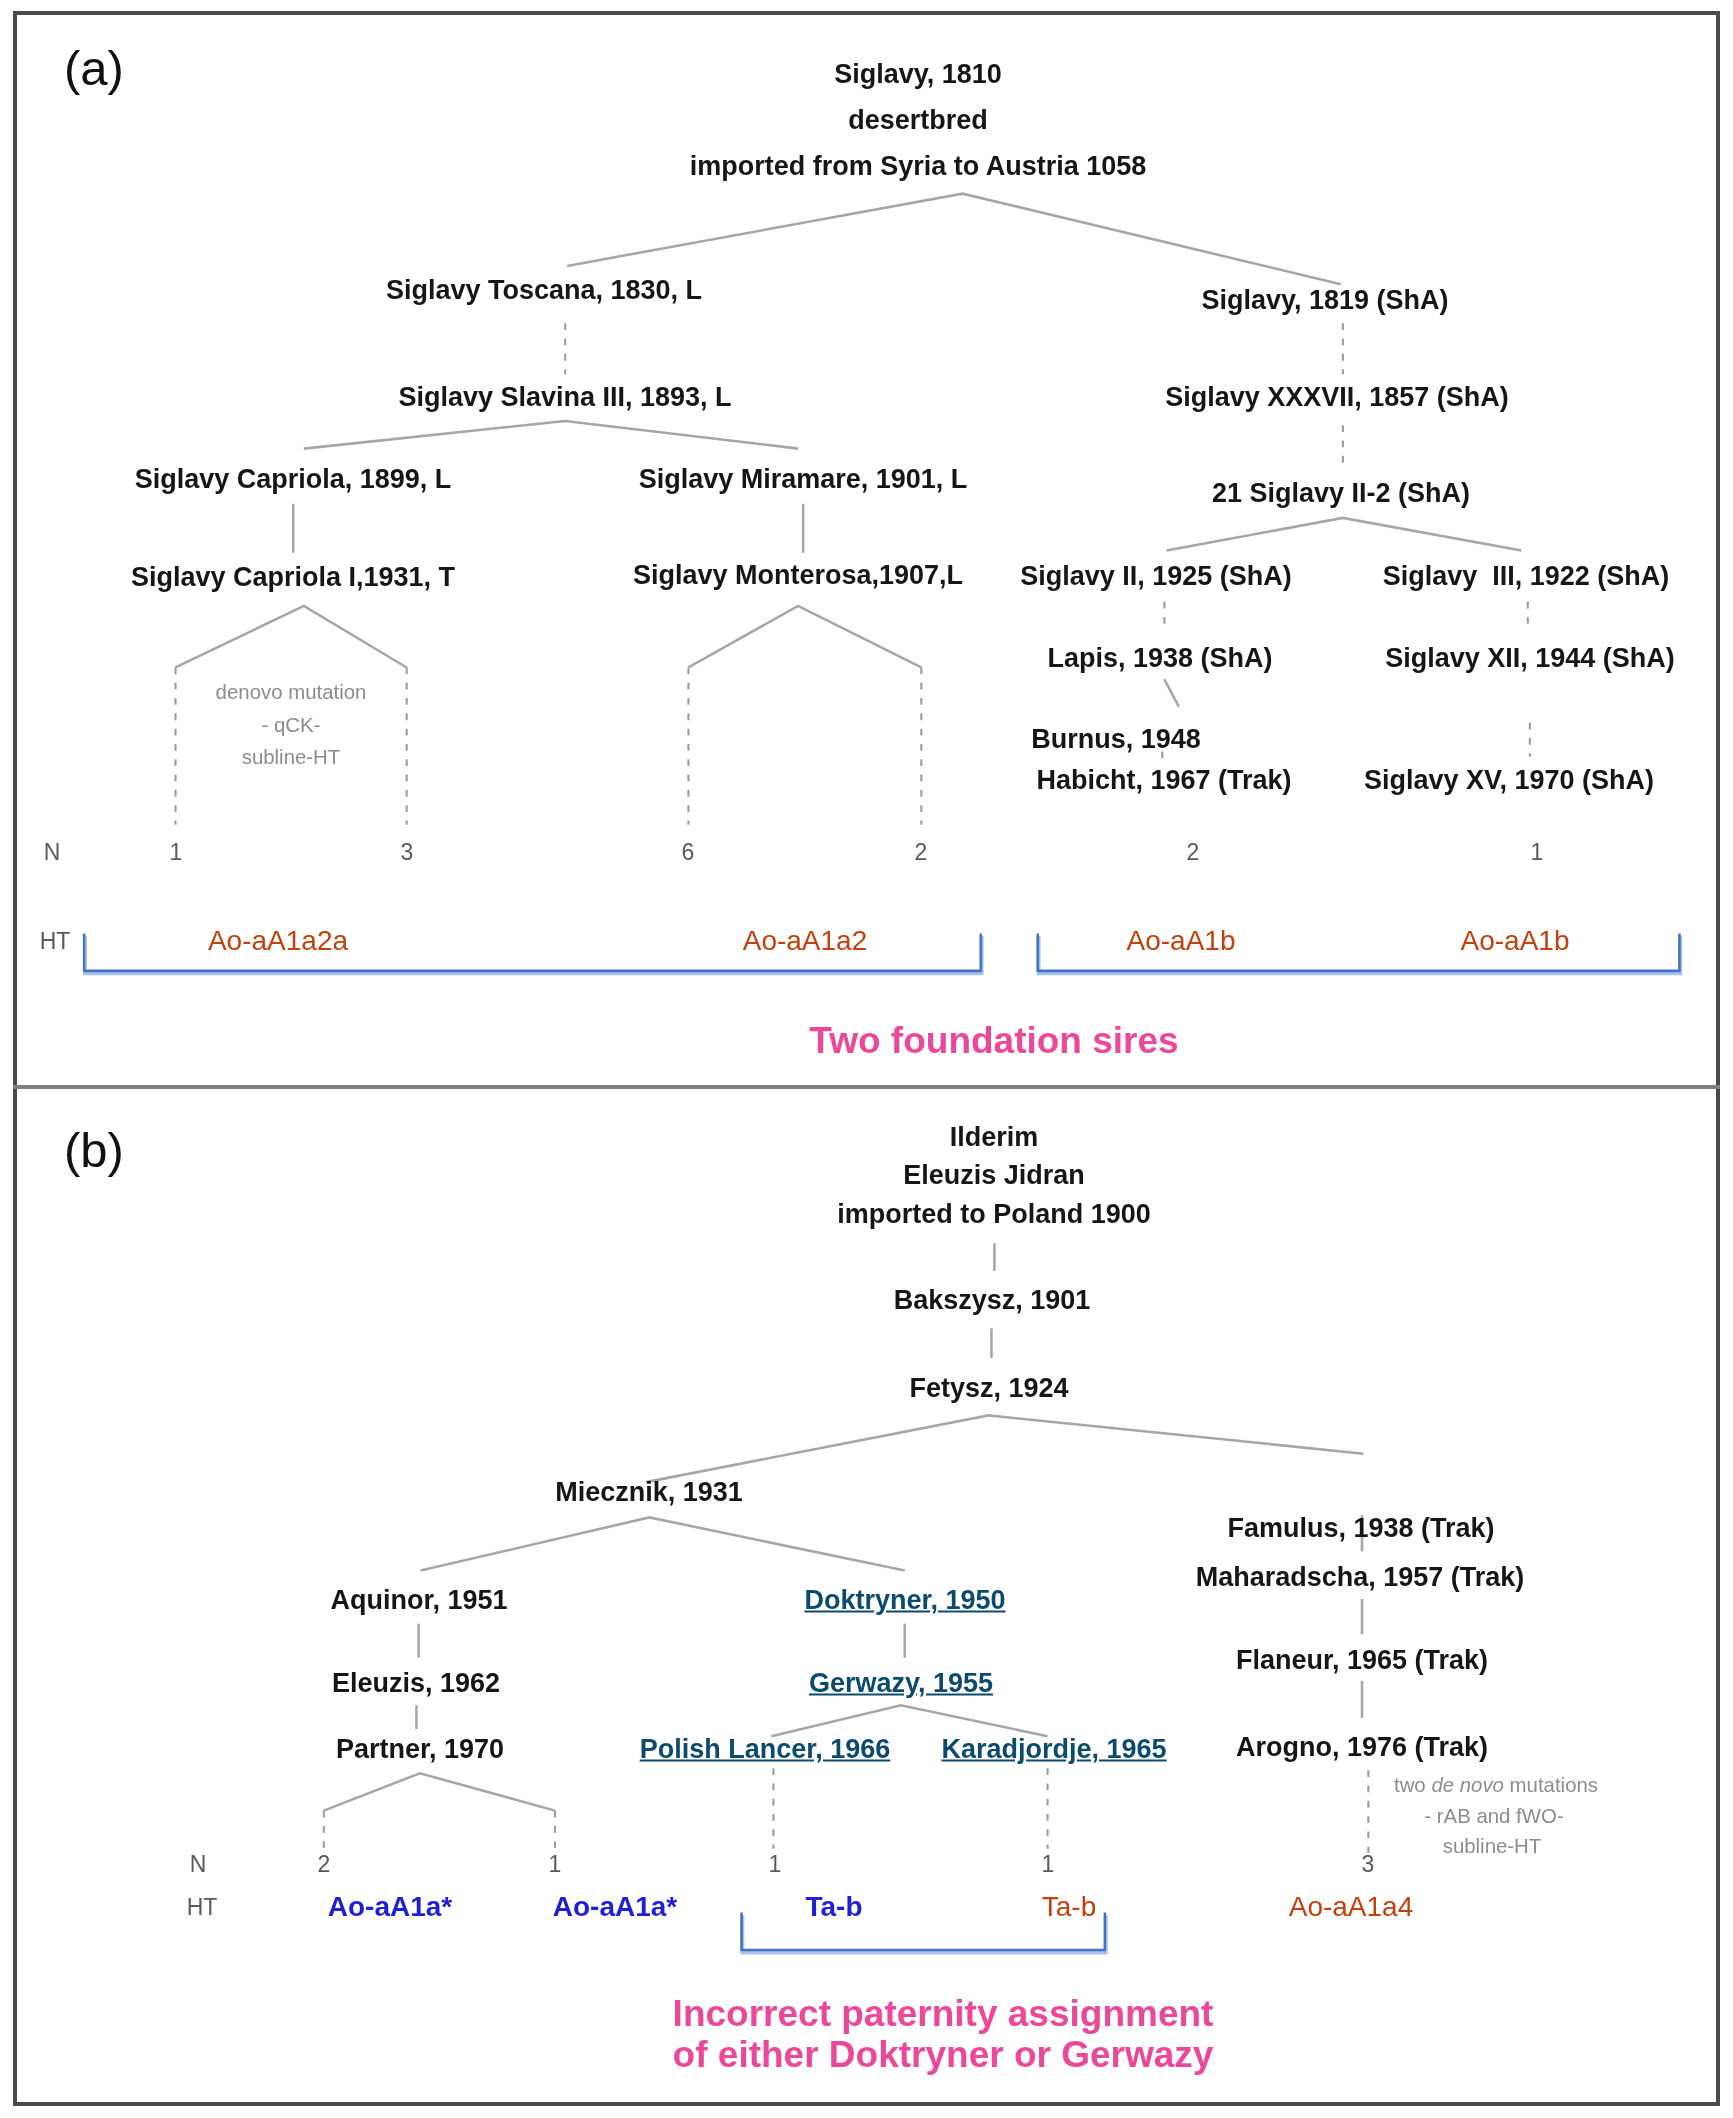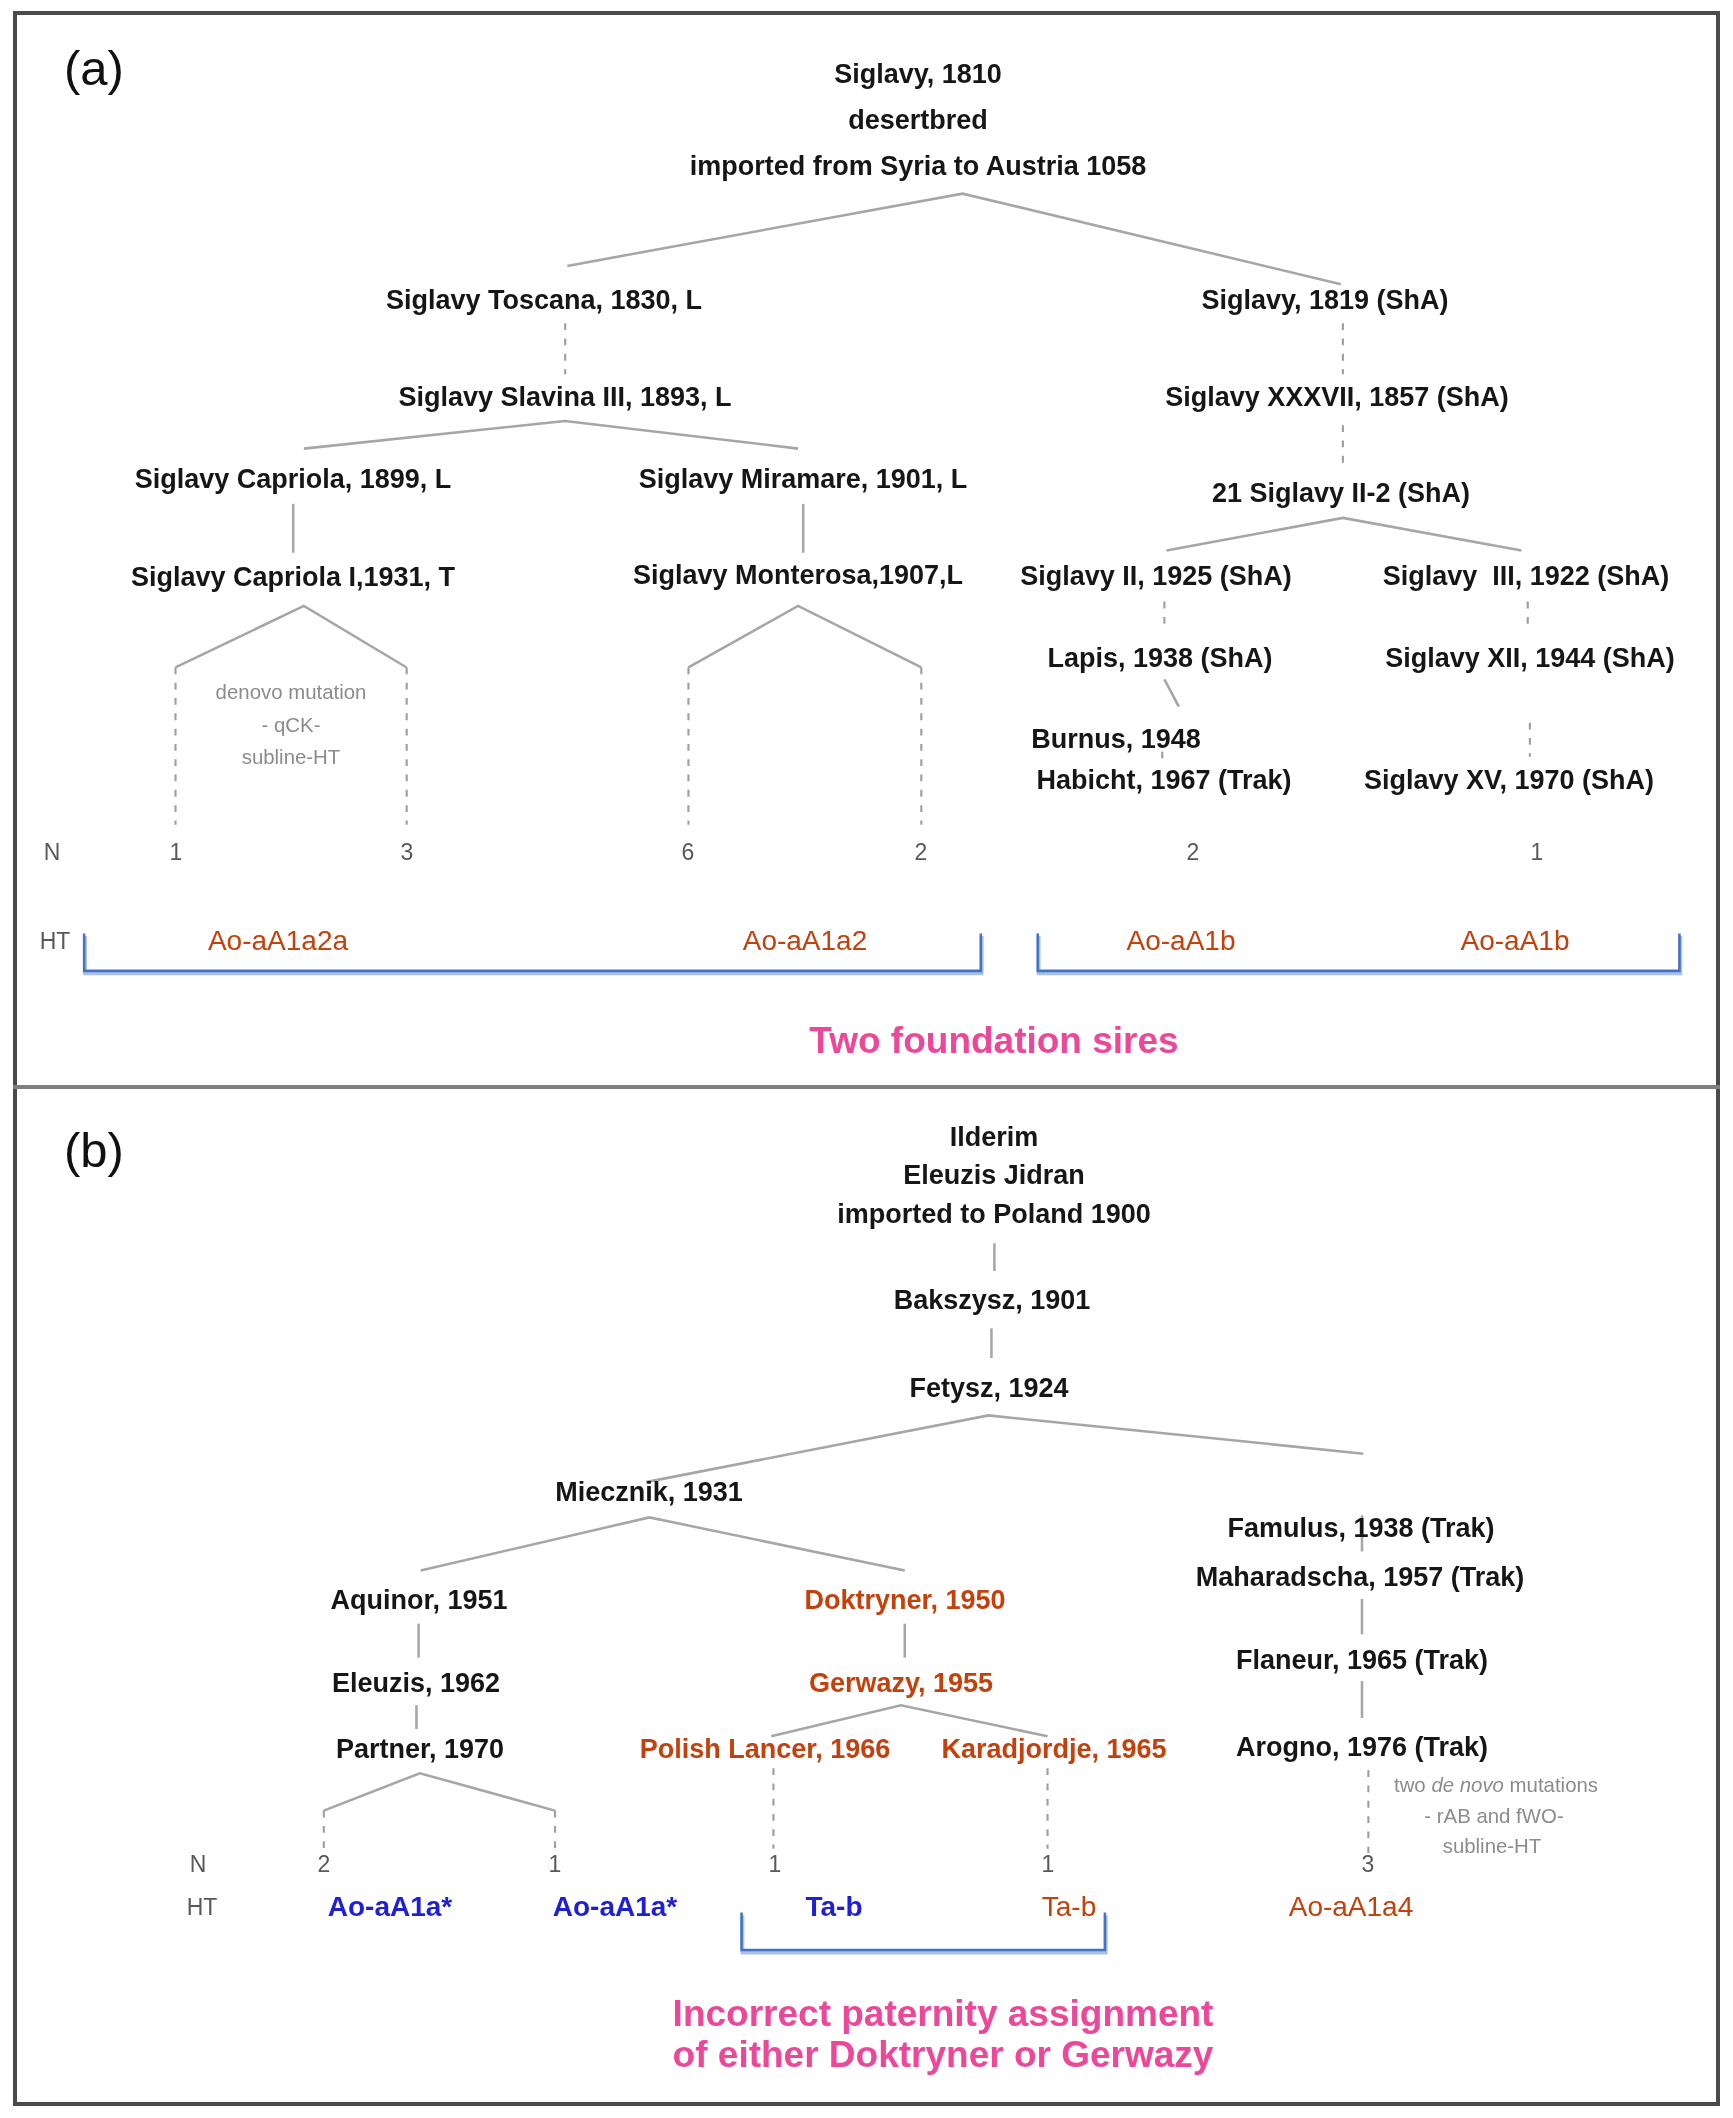--- a/index.html
+++ b/index.html
@@ -4,21 +4,21 @@
 <style>
   html,body{margin:0;padding:0;background:#fff;}
   .page{position:relative;width:1733px;height:2119px;background:#ffffff;
         font-family:"Liberation Sans",sans-serif;overflow:hidden;}
   .frame{position:absolute;left:12.7px;top:11px;right:12.7px;bottom:12.7px;
          border:4.2px solid #4a4a4a;}
   .divider{position:absolute;left:12.7px;right:12.7px;top:1085px;height:3.8px;background:#7f7f7f;}
   svg.wires{position:absolute;left:0;top:0;width:1733px;height:2119px;}
   .t{position:absolute;transform:translate(-50%,-50%);white-space:pre;
      font-size:27px;font-weight:700;color:#161616;}
-  .gray{color:#c2410c;}
+  .gray{color:#0c4a6e;text-decoration:underline;}
   .note{font-size:20.4px;font-weight:400;color:#8c8c8c;}
   .num{font-size:23px;font-weight:400;color:#595959;}
   .rowlab{font-size:23px;font-weight:400;color:#595959;}
   .htl{font-size:28px;font-weight:400;color:#c2410c;}
   .htd{font-size:28px;font-weight:700;color:#1f1fd4;margin-left:48px;}
   .cap{font-size:37px;font-weight:700;color:#ec4899;}
   .plabel{position:absolute;font-size:49px;font-weight:400;color:#111;white-space:nowrap;}
 </style>
 </head>
 <body>
@@ -76,21 +76,21 @@
 
   <div class="frame"></div>
   <div class="divider"></div>
 
   <div class="plabel" style="left:64px;top:40px">(a)</div>
 
   <div class="t" style="left:918px;top:74px">Siglavy, 1810</div>
   <div class="t" style="left:918px;top:120px">desertbred</div>
   <div class="t" style="left:918px;top:166px">imported from Syria to Austria 1058</div>
 
-  <div class="t" style="left:544px;top:300px">Siglavy Toscana, 1830, L</div>
+  <div class="t" style="left:544px;top:290px">Siglavy Toscana, 1830, L</div>
   <div class="t" style="left:565px;top:397px">Siglavy Slavina III, 1893, L</div>
   <div class="t" style="left:293px;top:479px">Siglavy Capriola, 1899, L</div>
   <div class="t" style="left:803px;top:479px">Siglavy Miramare, 1901, L</div>
   <div class="t" style="left:293px;top:577px">Siglavy Capriola I,1931, T</div>
   <div class="t" style="left:798px;top:575px">Siglavy Monterosa,1907,L</div>
 
   <div class="t" style="left:1325px;top:300px">Siglavy, 1819 (ShA)</div>
   <div class="t" style="left:1337px;top:397px">Siglavy XXXVII, 1857 (ShA)</div>
   <div class="t" style="left:1341px;top:493px">21 Siglavy II-2 (ShA)</div>
   <div class="t" style="left:1156px;top:576px">Siglavy II, 1925 (ShA)</div>

